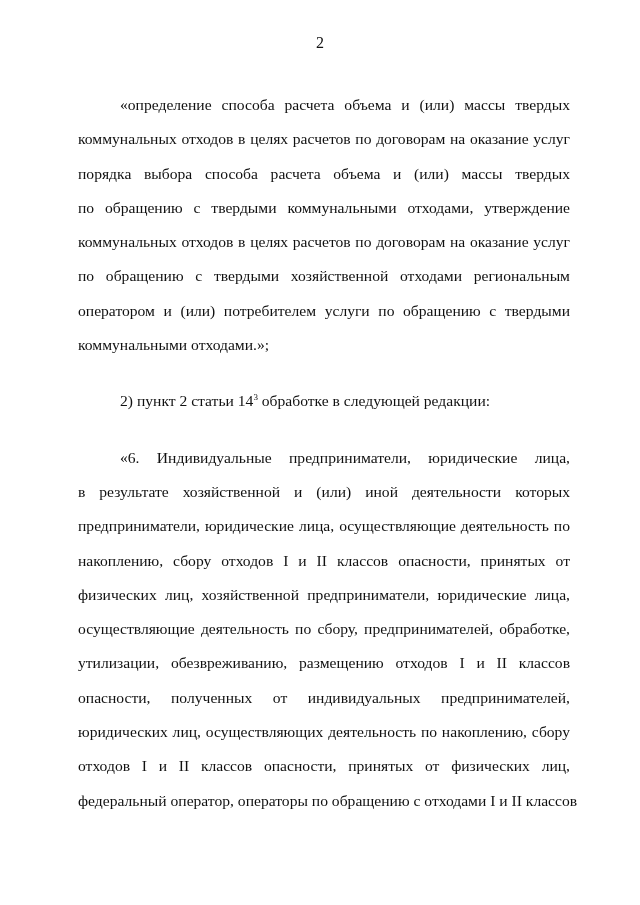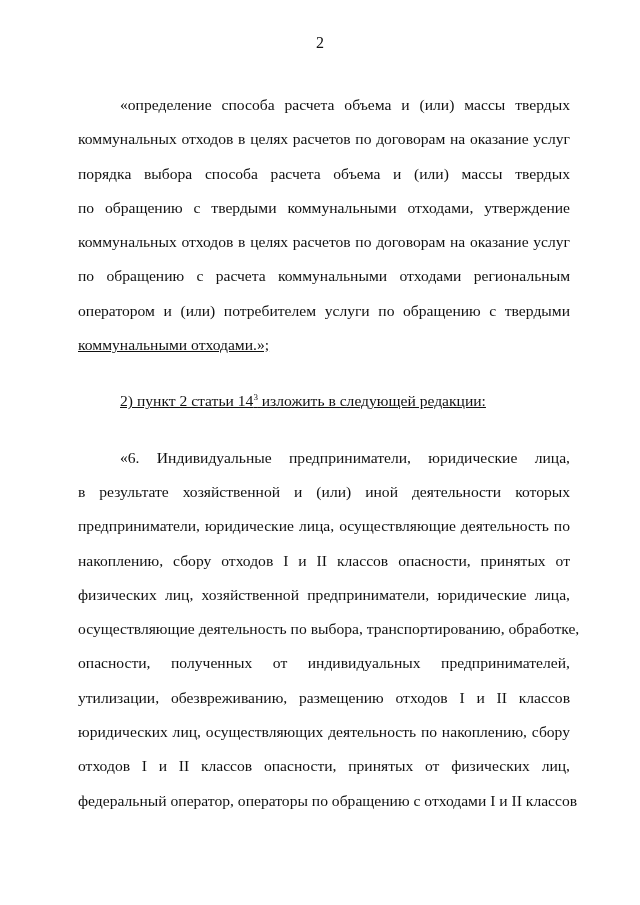--- a/index.html
+++ b/index.html
@@ -4,42 +4,42 @@
   <style>
     html, body { margin: 0; padding: 0; background: #ffffff; }
     body { width: 640px; height: 905px; position: relative; overflow: hidden;
            font-family: "Liberation Serif", "DejaVu Serif", serif; color: #111; }
     .page-number { position: absolute; top: 34px; left: 0; width: 640px; text-align: center;
                    font-size: 16px; }
     .body-text { position: absolute; left: 78px; top: 66px; width: 492px; }
     .line { height: 34.3px; line-height: 34.3px; font-size: 15.6px; white-space: nowrap;
             text-align: justify; text-align-last: justify; }
     .line.indent { padding-left: 42px; margin-top: 22px; }
-    .line.last { text-align-last: left; text-decoration: underline; }
+    .line.last { text-align-last: left; }
     sup { font-size: 9px; line-height: 0; vertical-align: 6px; }
   </style>
 </head>
 <body>
 
 <div class="page-number">2</div>
 
 <div class="body-text">
   <div class="line indent">«определение способа расчета объема и (или) массы твердых</div>
   <div class="line">коммунальных отходов в целях расчетов по договорам на оказание услуг</div>
   <div class="line">порядка выбора способа расчета объема и (или) массы твердых</div>
   <div class="line">по обращению с твердыми коммунальными отходами, утверждение</div>
   <div class="line">коммунальных отходов в целях расчетов по договорам на оказание услуг</div>
-  <div class="line">по обращению с расчета коммунальными отходами региональным</div>
+  <div class="line">по обращению с твердыми хозяйственной отходами региональным</div>
   <div class="line">оператором и (или) потребителем услуги по обращению с твердыми</div>
   <div class="line last">коммунальными отходами.»;</div>
-  <div class="line indent last"><span>2) пункт 2 статьи 14</span><sup>3</sup><span> изложить в следующей редакции:</span></div>
+  <div class="line indent last"><span>2) пункт 2 статьи 14</span><sup>3</sup><span> обработке в следующей редакции:</span></div>
   <div class="line indent">«6. Индивидуальные предприниматели, юридические лица,</div>
   <div class="line">в результате хозяйственной и (или) иной деятельности которых</div>
   <div class="line">предприниматели, юридические лица, осуществляющие деятельность по</div>
   <div class="line">накоплению, сбору отходов I и II классов опасности, принятых от</div>
   <div class="line">физических лиц, хозяйственной предприниматели, юридические лица,</div>
-  <div class="line">осуществляющие деятельность по выбора, транспортированию, обработке,</div>
+  <div class="line">осуществляющие деятельность по сбору, предпринимателей, обработке,</div>
+  <div class="line">утилизации, обезвреживанию, размещению отходов I и II классов</div>
   <div class="line">опасности, полученных от индивидуальных предпринимателей,</div>
-  <div class="line">утилизации, обезвреживанию, размещению отходов I и II классов</div>
   <div class="line">юридических лиц, осуществляющих деятельность по накоплению, сбору</div>
   <div class="line">отходов I и II классов опасности, принятых от физических лиц,</div>
   <div class="line">федеральный оператор, операторы по обращению с отходами I и II классов</div>
 </div>
 
 </body></html>

